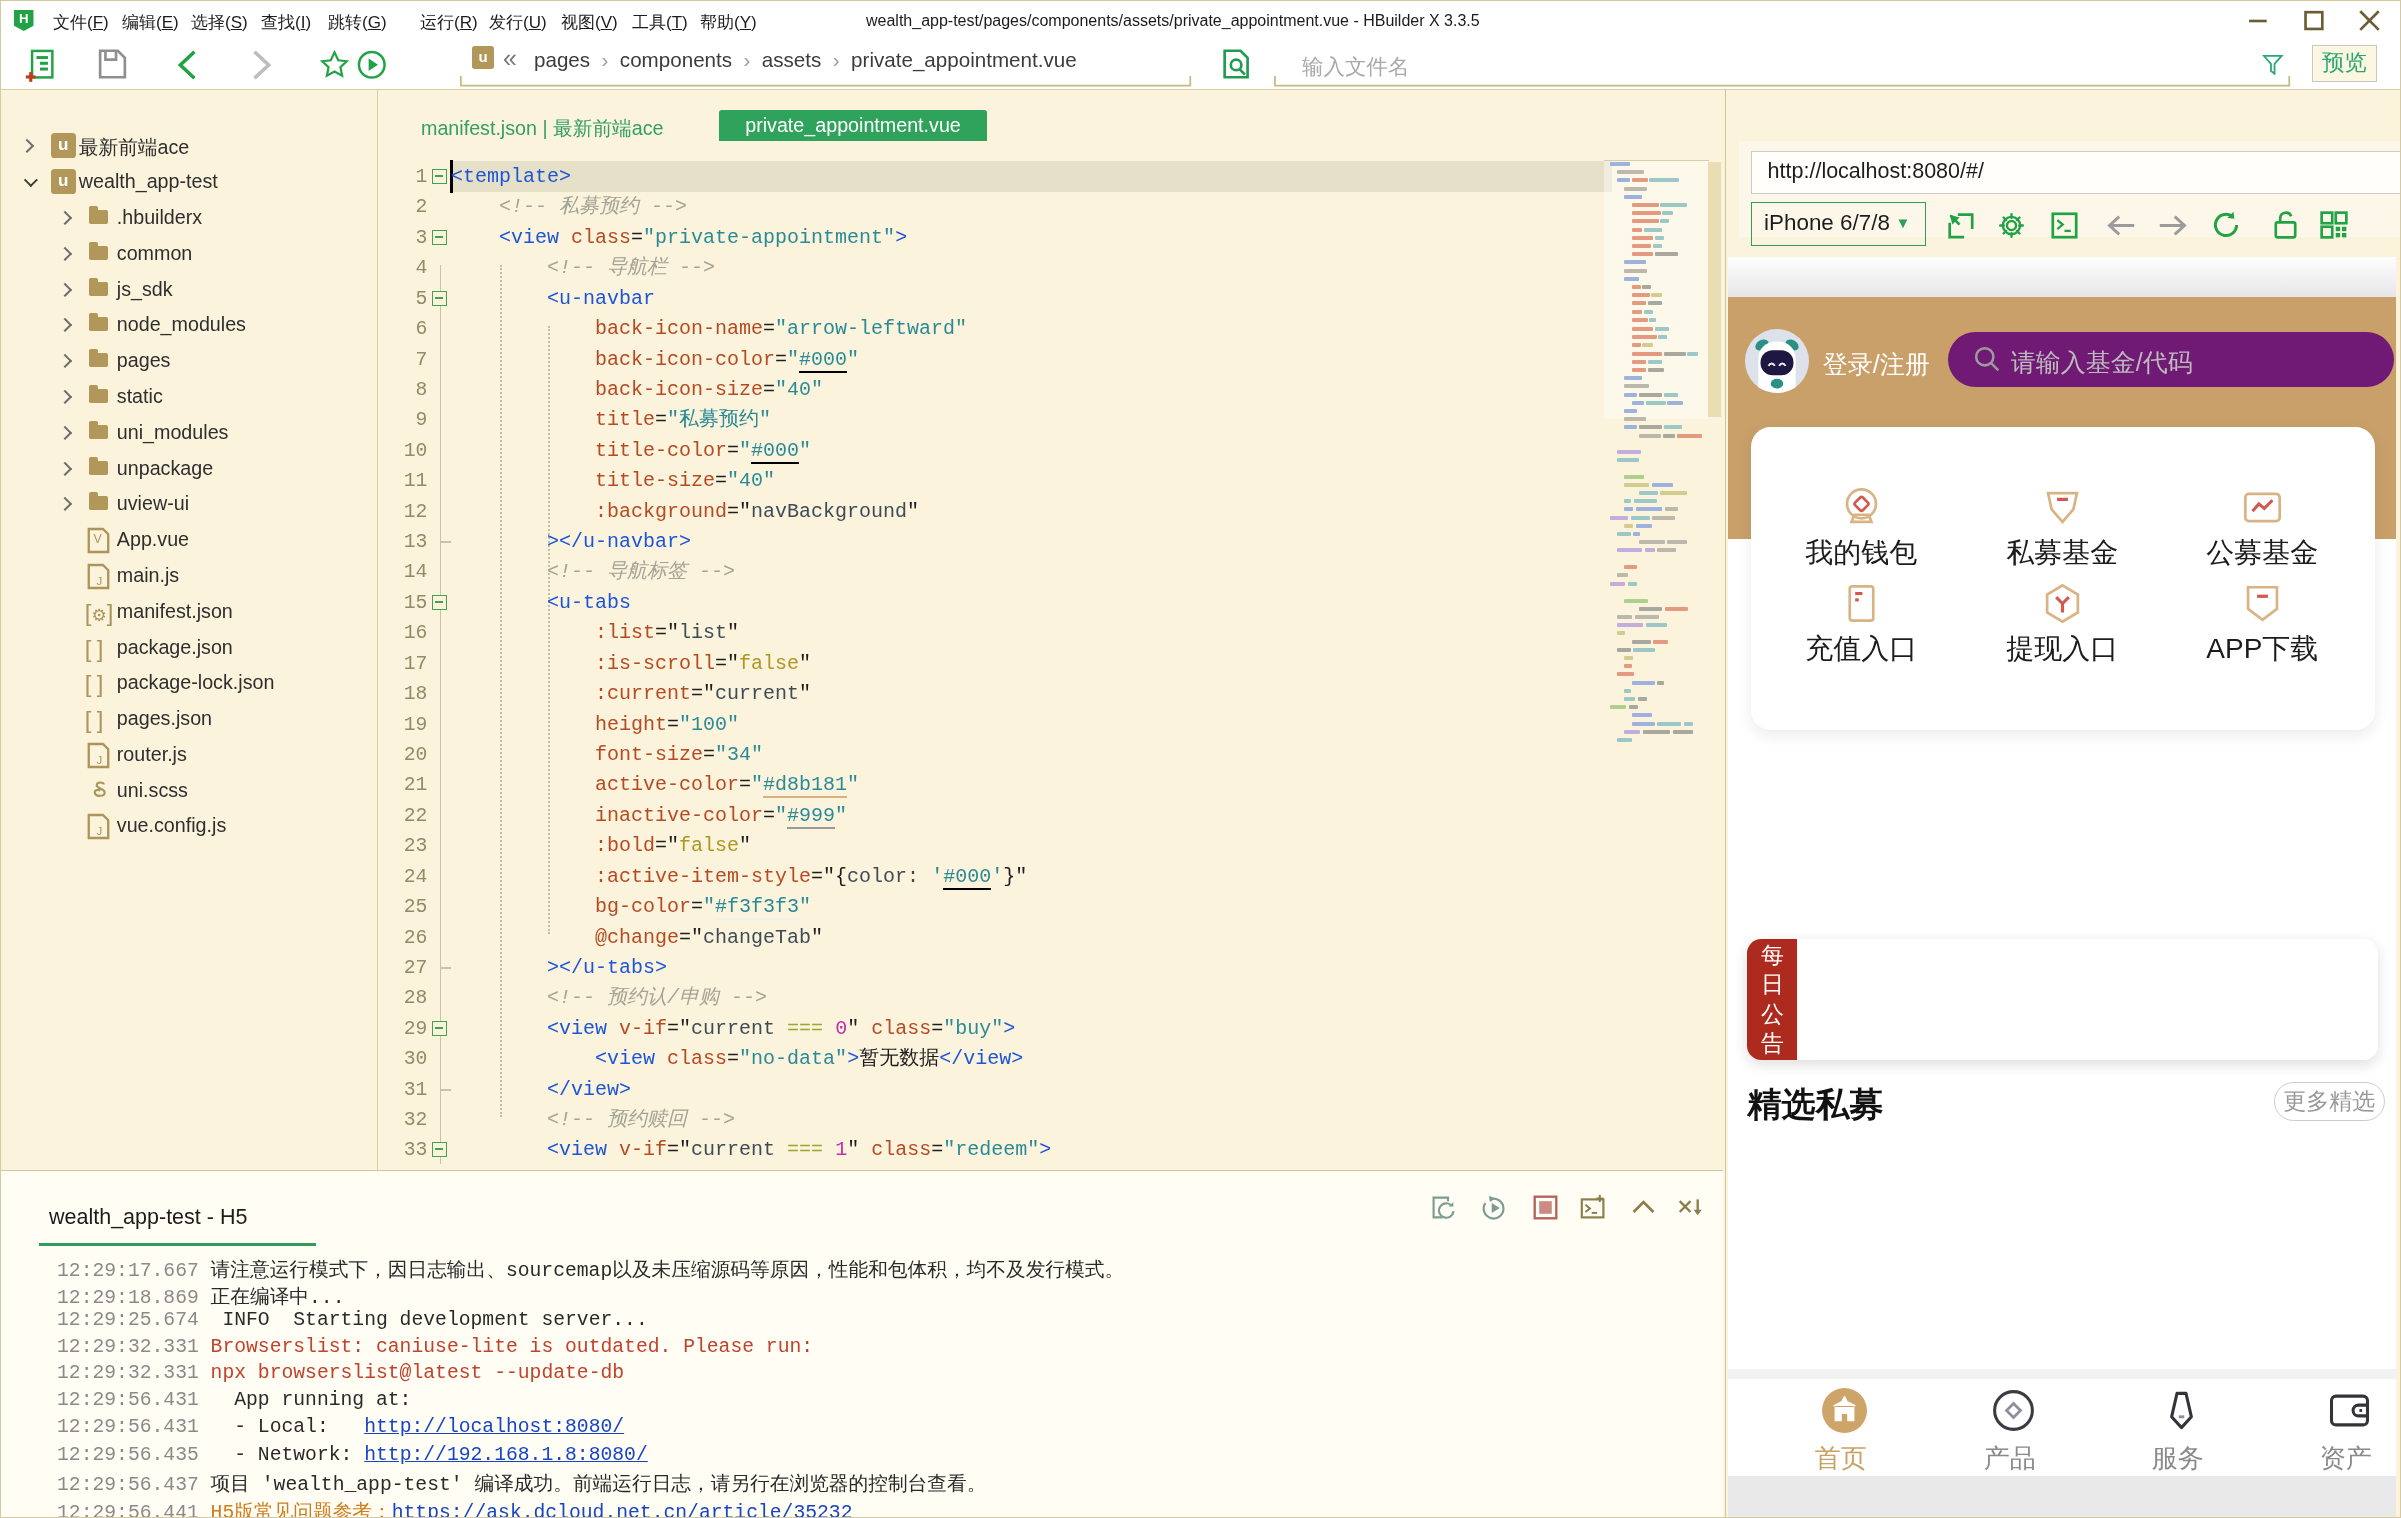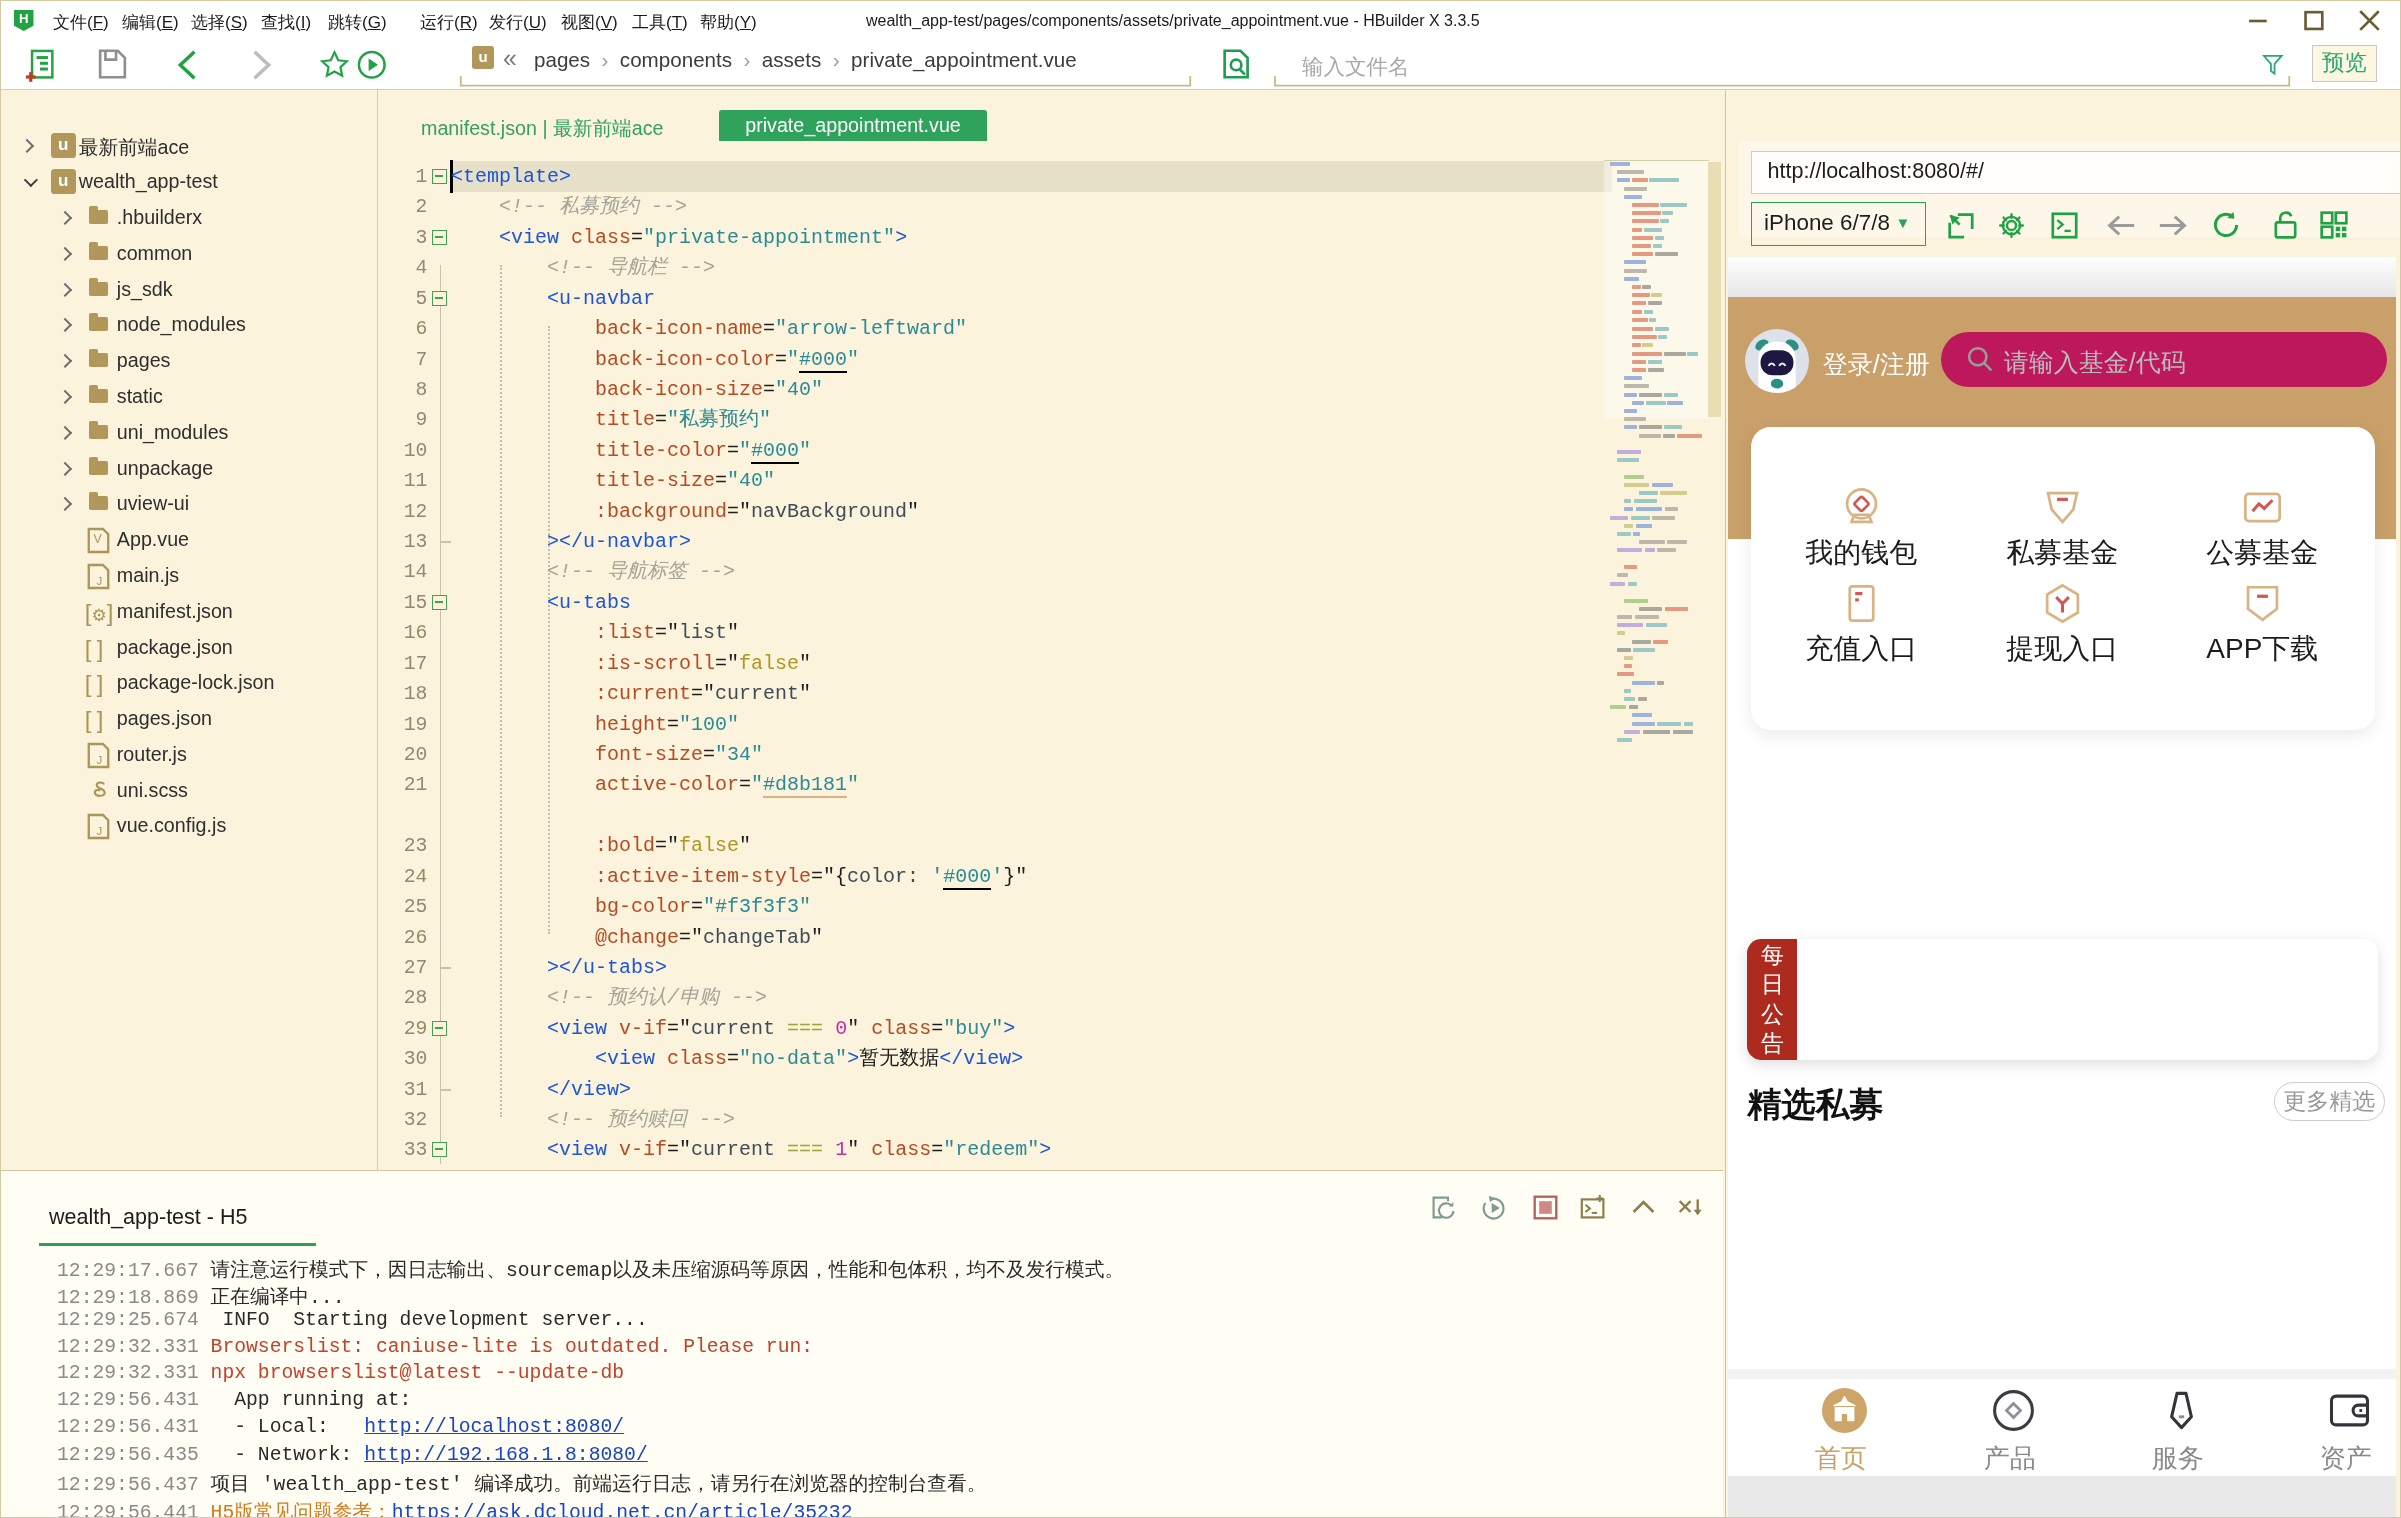--- a/index.html
+++ b/index.html
@@ -281,20 +281,21 @@
     <div class="cl" style="top:335px"><div class="lnum">12</div><div class="codetext">            <span class="attr">:background</span><span class="blk">="</span><span class="idv">navBackground</span><span class="blk">"</span></div></div>
     <div class="cl" style="top:365px"><div class="lnum">13</div><div class="tick"></div><div class="codetext">        <span class="tag">&gt;&lt;/u-navbar&gt;</span></div></div>
     <div class="cl" style="top:395px"><div class="lnum">14</div><div class="codetext">        <span class="cmt">&lt;!-- 导航标签 --&gt;</span></div></div>
     <div class="cl" style="top:426px"><div class="lnum">15</div><div class="fold"></div><div class="codetext">        <span class="tag">&lt;u-tabs</span></div></div>
     <div class="cl" style="top:456px"><div class="lnum">16</div><div class="codetext">            <span class="attr">:list</span><span class="blk">="</span><span class="idv">list</span><span class="blk">"</span></div></div>
     <div class="cl" style="top:487px"><div class="lnum">17</div><div class="codetext">            <span class="attr">:is-scroll</span><span class="blk">="</span><span class="kw">false</span><span class="blk">"</span></div></div>
     <div class="cl" style="top:517px"><div class="lnum">18</div><div class="codetext">            <span class="attr">:current</span><span class="blk">="</span><span class="idv">current</span><span class="blk">"</span></div></div>
     <div class="cl" style="top:548px"><div class="lnum">19</div><div class="codetext">            <span class="attr">height</span><span class="blk">=</span><span class="str">"100"</span></div></div>
     <div class="cl" style="top:578px"><div class="lnum">20</div><div class="codetext">            <span class="attr">font-size</span><span class="blk">=</span><span class="str">"34"</span></div></div>
     <div class="cl" style="top:608px"><div class="lnum">21</div><div class="codetext">            <span class="attr">active-color</span><span class="blk">=</span><span class="str">"<span class="ud8">#d8b181</span>"</span></div></div>
+    <div class="cl" style="top:639px"><div class="lnum">22</div><div class="codetext">            <span class="attr">inactive-color</span><span class="blk">=</span><span class="str">"<span class="u99">#999</span>"</span></div></div>
     <div class="cl" style="top:669px"><div class="lnum">23</div><div class="codetext">            <span class="attr">:bold</span><span class="blk">="</span><span class="kw">false</span><span class="blk">"</span></div></div>
     <div class="cl" style="top:700px"><div class="lnum">24</div><div class="codetext">            <span class="attr">:active-item-style</span><span class="blk">="{</span><span class="idv">color:</span> <span class="str">'<span class="u000">#000</span>'</span><span class="blk">}"</span></div></div>
     <div class="cl" style="top:730px"><div class="lnum">25</div><div class="codetext">            <span class="attr">bg-color</span><span class="blk">=</span><span class="str">"<span class="uf3">#f3f3f3</span>"</span></div></div>
     <div class="cl" style="top:761px"><div class="lnum">26</div><div class="codetext">            <span class="attr">@change</span><span class="blk">="</span><span class="idv">changeTab</span><span class="blk">"</span></div></div>
     <div class="cl" style="top:791px"><div class="lnum">27</div><div class="tick"></div><div class="codetext">        <span class="tag">&gt;&lt;/u-tabs&gt;</span></div></div>
     <div class="cl" style="top:821px"><div class="lnum">28</div><div class="codetext">        <span class="cmt">&lt;!-- 预约认/申购 --&gt;</span></div></div>
     <div class="cl" style="top:852px"><div class="lnum">29</div><div class="fold"></div><div class="codetext">        <span class="tag">&lt;view</span> <span class="attr">v-if</span><span class="blk">="</span><span class="idv">current</span> <span class="op">===</span> <span class="num">0</span><span class="blk">"</span> <span class="attr">class</span><span class="blk">=</span><span class="str">"buy"</span><span class="tag">&gt;</span></div></div>
     <div class="cl" style="top:882px"><div class="lnum">30</div><div class="codetext">            <span class="tag">&lt;view</span> <span class="attr">class</span><span class="blk">=</span><span class="str">"no-data"</span><span class="tag">&gt;</span><span class="blk">暂无数据</span><span class="tag">&lt;/view&gt;</span></div></div>
     <div class="cl" style="top:913px"><div class="lnum">31</div><div class="tick"></div><div class="codetext">        <span class="tag">&lt;/view&gt;</span></div></div>
     <div class="cl" style="top:943px"><div class="lnum">32</div><div class="codetext">        <span class="cmt">&lt;!-- 预约赎回 --&gt;</span></div></div>
@@ -534,21 +535,21 @@
       <g clip-path="url(#avc)">
         <ellipse cx="19" cy="18" rx="8" ry="5.5" fill="#2a8f85" transform="rotate(-32 19 18)"></ellipse>
         <ellipse cx="53" cy="18" rx="8" ry="5.5" fill="#2a8f85" transform="rotate(32 53 18)"></ellipse>
         <path d="M36 14 c14 0 21 9 21 20 v42 h-42 v-42 c0 -11 7 -20 21 -20 Z" fill="#ffffff"></path>
         <rect x="17.5" y="24" width="37" height="28" rx="13.5" fill="#1d1742"></rect>
         <path d="M26.5 41.5 c1.8 -3.6 5.2 -3.6 7 0 M38.5 41.5 c1.8 -3.6 5.2 -3.6 7 0" fill="none" stroke="#e8e8f2" stroke-width="2.4"></path>
         <ellipse cx="36" cy="61.5" rx="7" ry="5.5" fill="#2a8f85"></ellipse>
       </g>
     </svg>
     <div style="position:absolute;left:95px;top:91px;font-size:25px;color:#ffffff">登录/注册</div>
-    <div style="position:absolute;left:213px;top:75px;width:446px;height:55px;background:#be185d;border-radius:28px">
+    <div style="position:absolute;left:220px;top:75px;width:446px;height:55px;background:#701a75;border-radius:28px">
       <svg style="position:absolute;left:25px;top:13.4px" width="29" height="29" viewBox="0 0 32 32">
           <circle cx="13" cy="13" r="9.5" fill="none" stroke="#9b9b9b" stroke-width="2.8"></circle>
           <line x1="20" y1="20" x2="28" y2="28" stroke="#9b9b9b" stroke-width="2.8"></line>
         </svg>
       <div style="position:absolute;left:63px;top:14.3px;font-size:25px;color:#bcbcbc">请输入基金/代码</div>
     </div>
     <div id="pcard">
       <div class="gitem" style="left:30px;top:57px">
         <svg width="47" height="47" viewBox="0 0 52 52">
             <circle cx="26" cy="22" r="16" fill="none" stroke="#d9b384" stroke-width="3"></circle>

